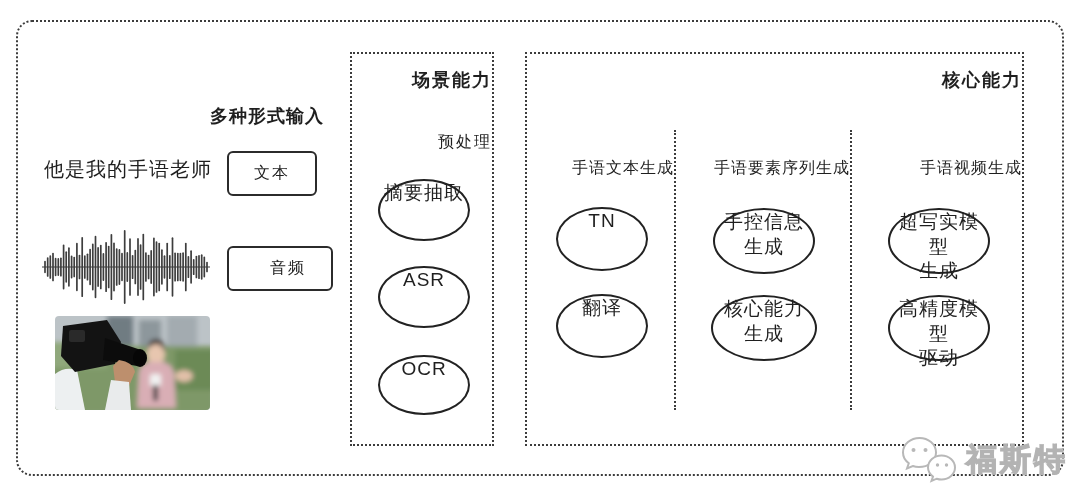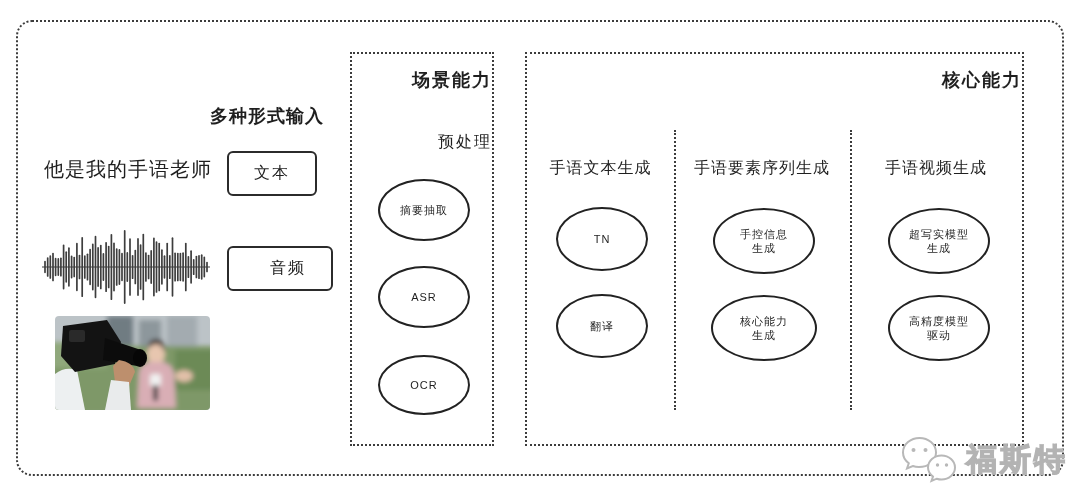--- a/index.html
+++ b/index.html
@@ -62,40 +62,40 @@
     position: absolute;
     left: 0; right: 0;
     text-align: right;
     font-size: 16px;
     letter-spacing: 2px;
   }
   .ellipse {
     position: absolute;
     border: 2.5px solid #222222;
     border-radius: 50%;
-    display: flex; align-items: center; justify-content: center;
+    display: flex; justify-content: center;
     text-align: center;
-    font-size: 11px;
+    font-size: 19px;
     line-height: 1.3;
     white-space: pre-line;
     background: #ffffff;
     letter-spacing: 1px;
   }
   .col-sep {
     position: absolute;
     top: 76px;
     height: 280px;
     width: 0;
     border-left: 2px dotted #3c3c3c;
   }
   .col-header {
     position: absolute;
     left: 0; right: 0;
     top: 104px;
-    text-align: center;
+    text-align: right;
     font-size: 16px;
     letter-spacing: 1px;
   }
   .core-col { position: absolute; top: 0; height: 100%; }
   .photo-frame {
     position: absolute;
     border-radius: 4px;
     overflow: hidden;
   }
   .watermark {

